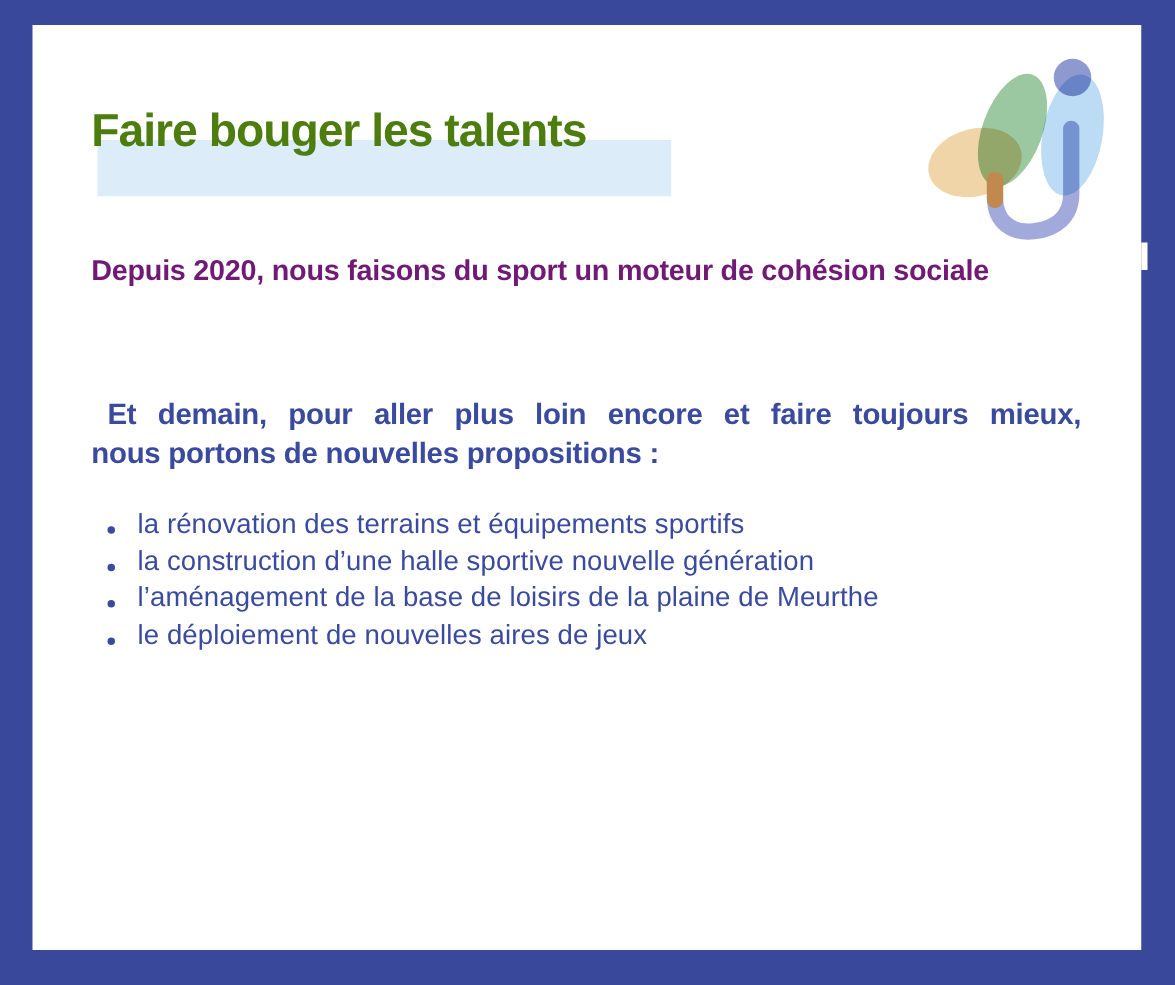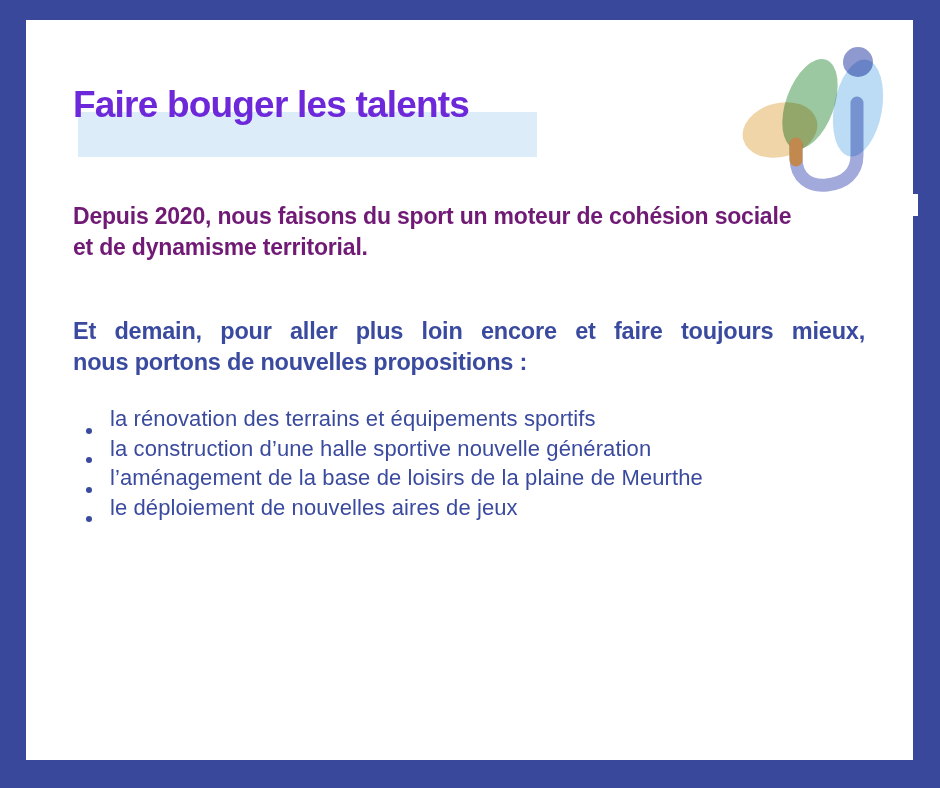--- a/index.html
+++ b/index.html
@@ -43,21 +43,21 @@
     z-index: 1;
   }
   .title {
     position: absolute;
     left: 47px;
     top: 64px;
     z-index: 2;
     font-size: 37px;
     font-weight: 700;
     letter-spacing: -0.8px;
-    color: #6d28d9;
+    color: #4d7c0f;
     white-space: nowrap;
   }
   .logo {
     position: absolute;
     left: 709px;
     top: 20px;
     width: 160px;
     height: 160px;
     z-index: 2;
   }
@@ -80,31 +80,32 @@
     font-size: 23.5px;
     font-weight: 700;
     letter-spacing: -0.2px;
     line-height: 31px;
     color: #3A4A9E;
   }
   .lead .justified {
     text-align: justify;
     text-align-last: justify;
     white-space: nowrap;
+    margin-left: 13px;
   }
   .lead .plain { white-space: nowrap; }
   .bullets {
     position: absolute;
     left: 47px;
     top: 384px;
     width: 820px;
   }
   .bullet-row {
     display: flex;
-    align-items: flex-end;
+    align-items: center;
     height: 29.5px;
     color: #3A4A9E;
   }
   .bullet-dot {
     flex: 0 0 auto;
     width: 6px;
     height: 6px;
     border-radius: 50%;
     background: #3A4A9E;
     margin: 11px 0 0 13px;
@@ -133,21 +134,20 @@
         <ellipse cx="75" cy="64" rx="24" ry="47" fill="#9CC8A1" transform="rotate(20 75 64)" style="mix-blend-mode: multiply;"></ellipse>
         <ellipse cx="123" cy="68" rx="24" ry="49" fill="#BBDCF4" transform="rotate(10 123 68)" style="mix-blend-mode: multiply;"></ellipse>
         <circle cx="123" cy="22" r="15" fill="#8E99CF" style="mix-blend-mode: multiply;"></circle>
         <path d="M 61 105 L 61 118 C 61 138, 75 147, 92 145 C 110 143, 122 133, 122 115 L 122 63" fill="none" stroke="#A2A9DB" stroke-width="13" stroke-linecap="round" style="mix-blend-mode: multiply;"></path>
         <path d="M 61 104 L 61 120" fill="none" stroke="#C2894E" stroke-width="13" stroke-linecap="round"></path>
       </g>
     </svg>
 
     <div class="intro">
       <div>Depuis 2020, nous faisons du sport un moteur de cohésion sociale</div>
-      <div>et de dynamisme territorial.</div>
     </div>
 
     <div class="lead">
       <div class="justified">Et demain, pour aller plus loin encore et faire toujours mieux,</div>
       <div class="plain">nous portons de nouvelles propositions :</div>
     </div>
 
     <div class="bullets">
       <div class="bullet-row">
         <span class="bullet-dot"></span>

